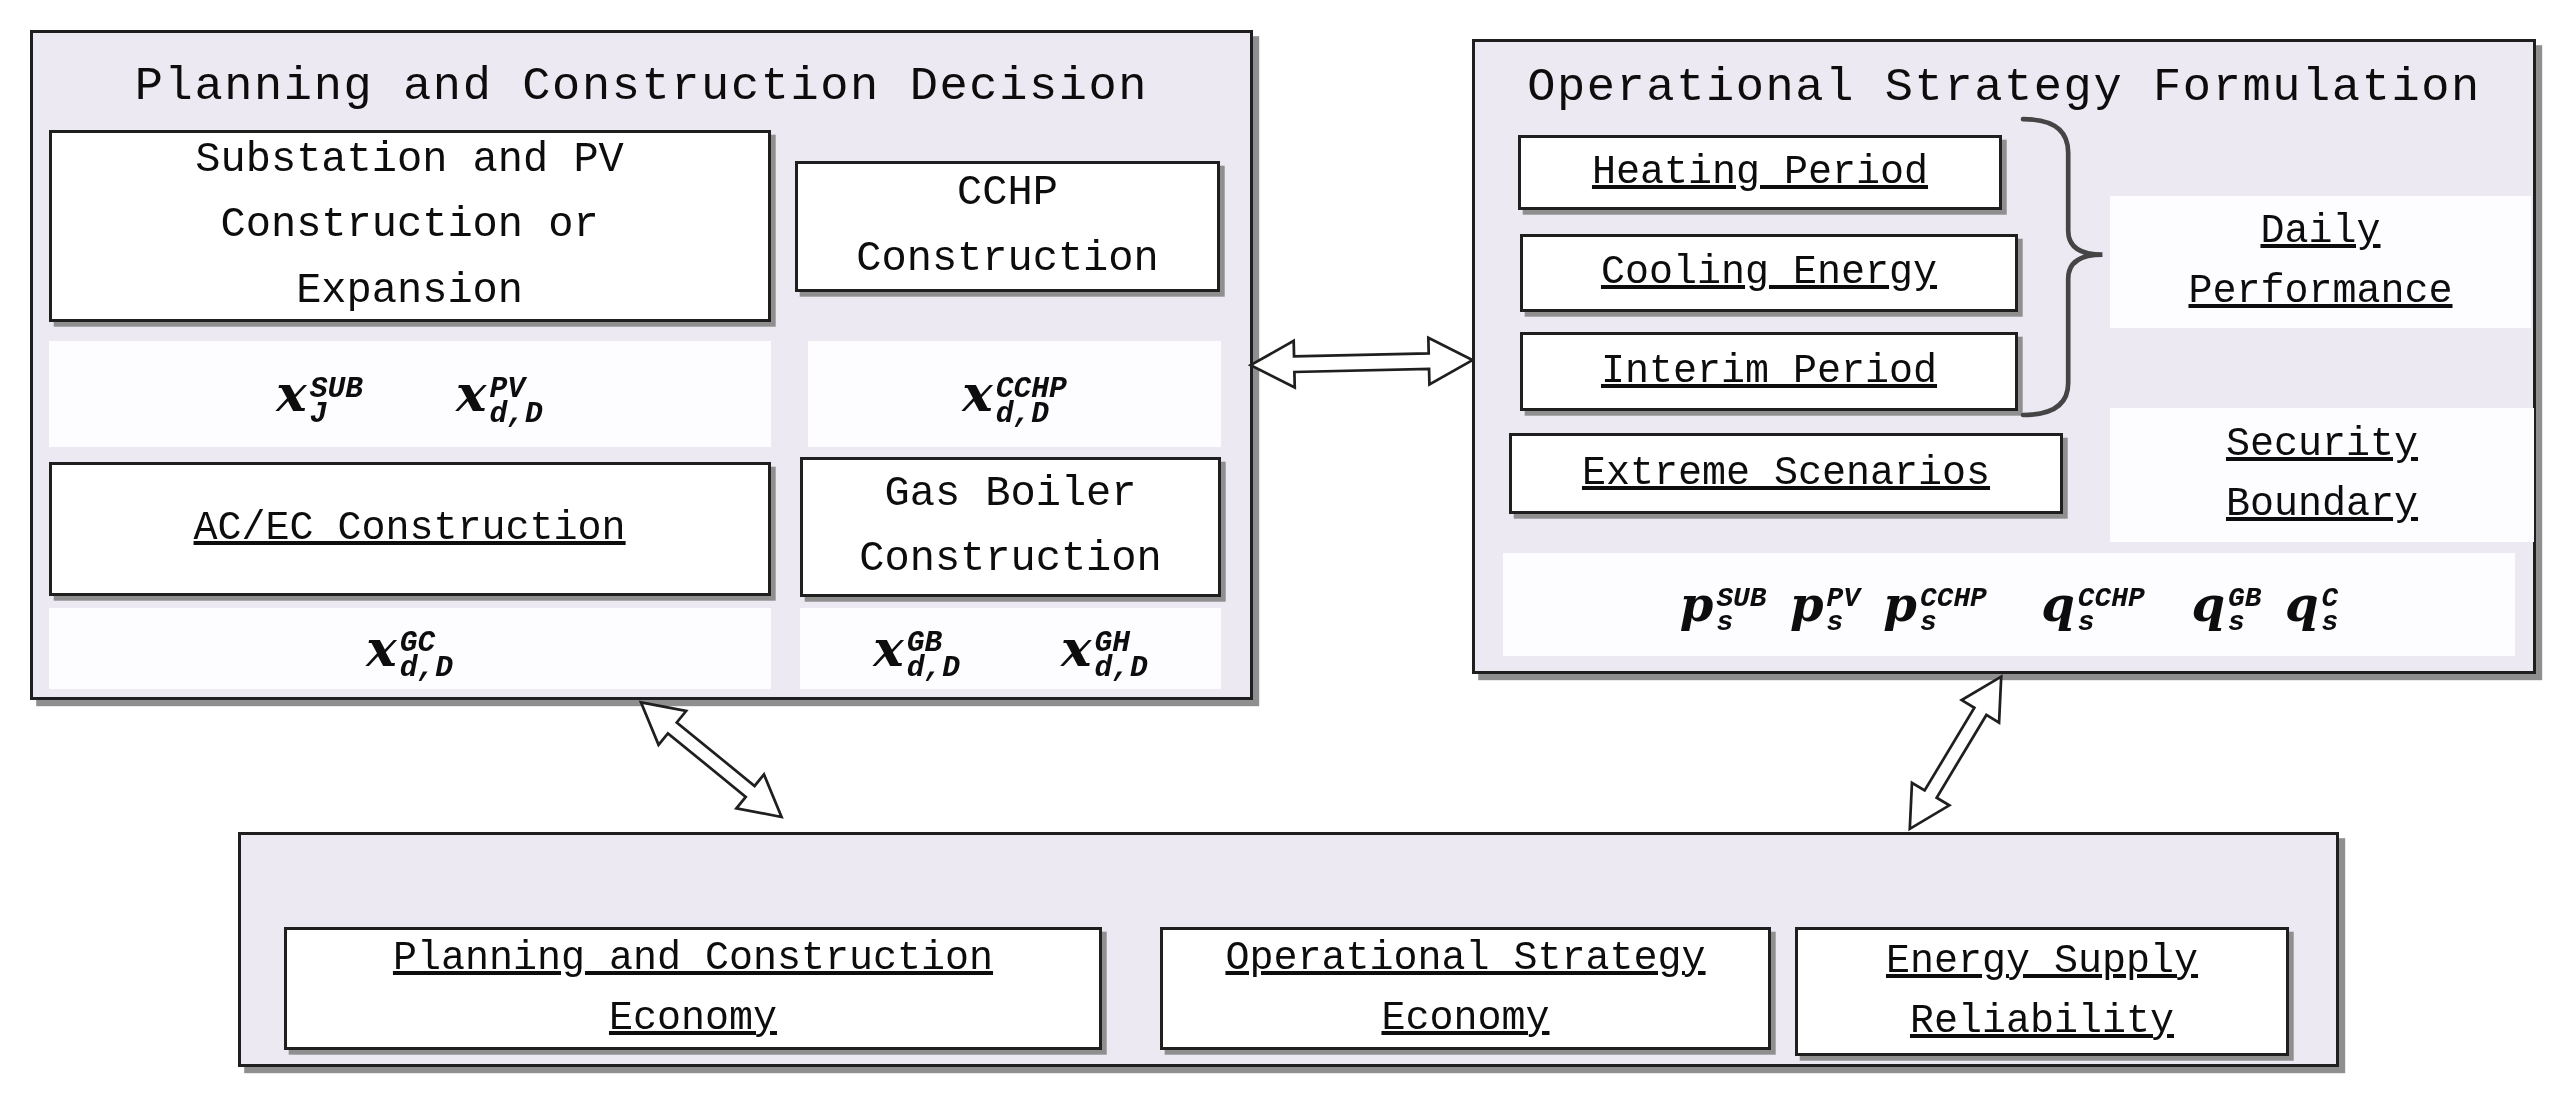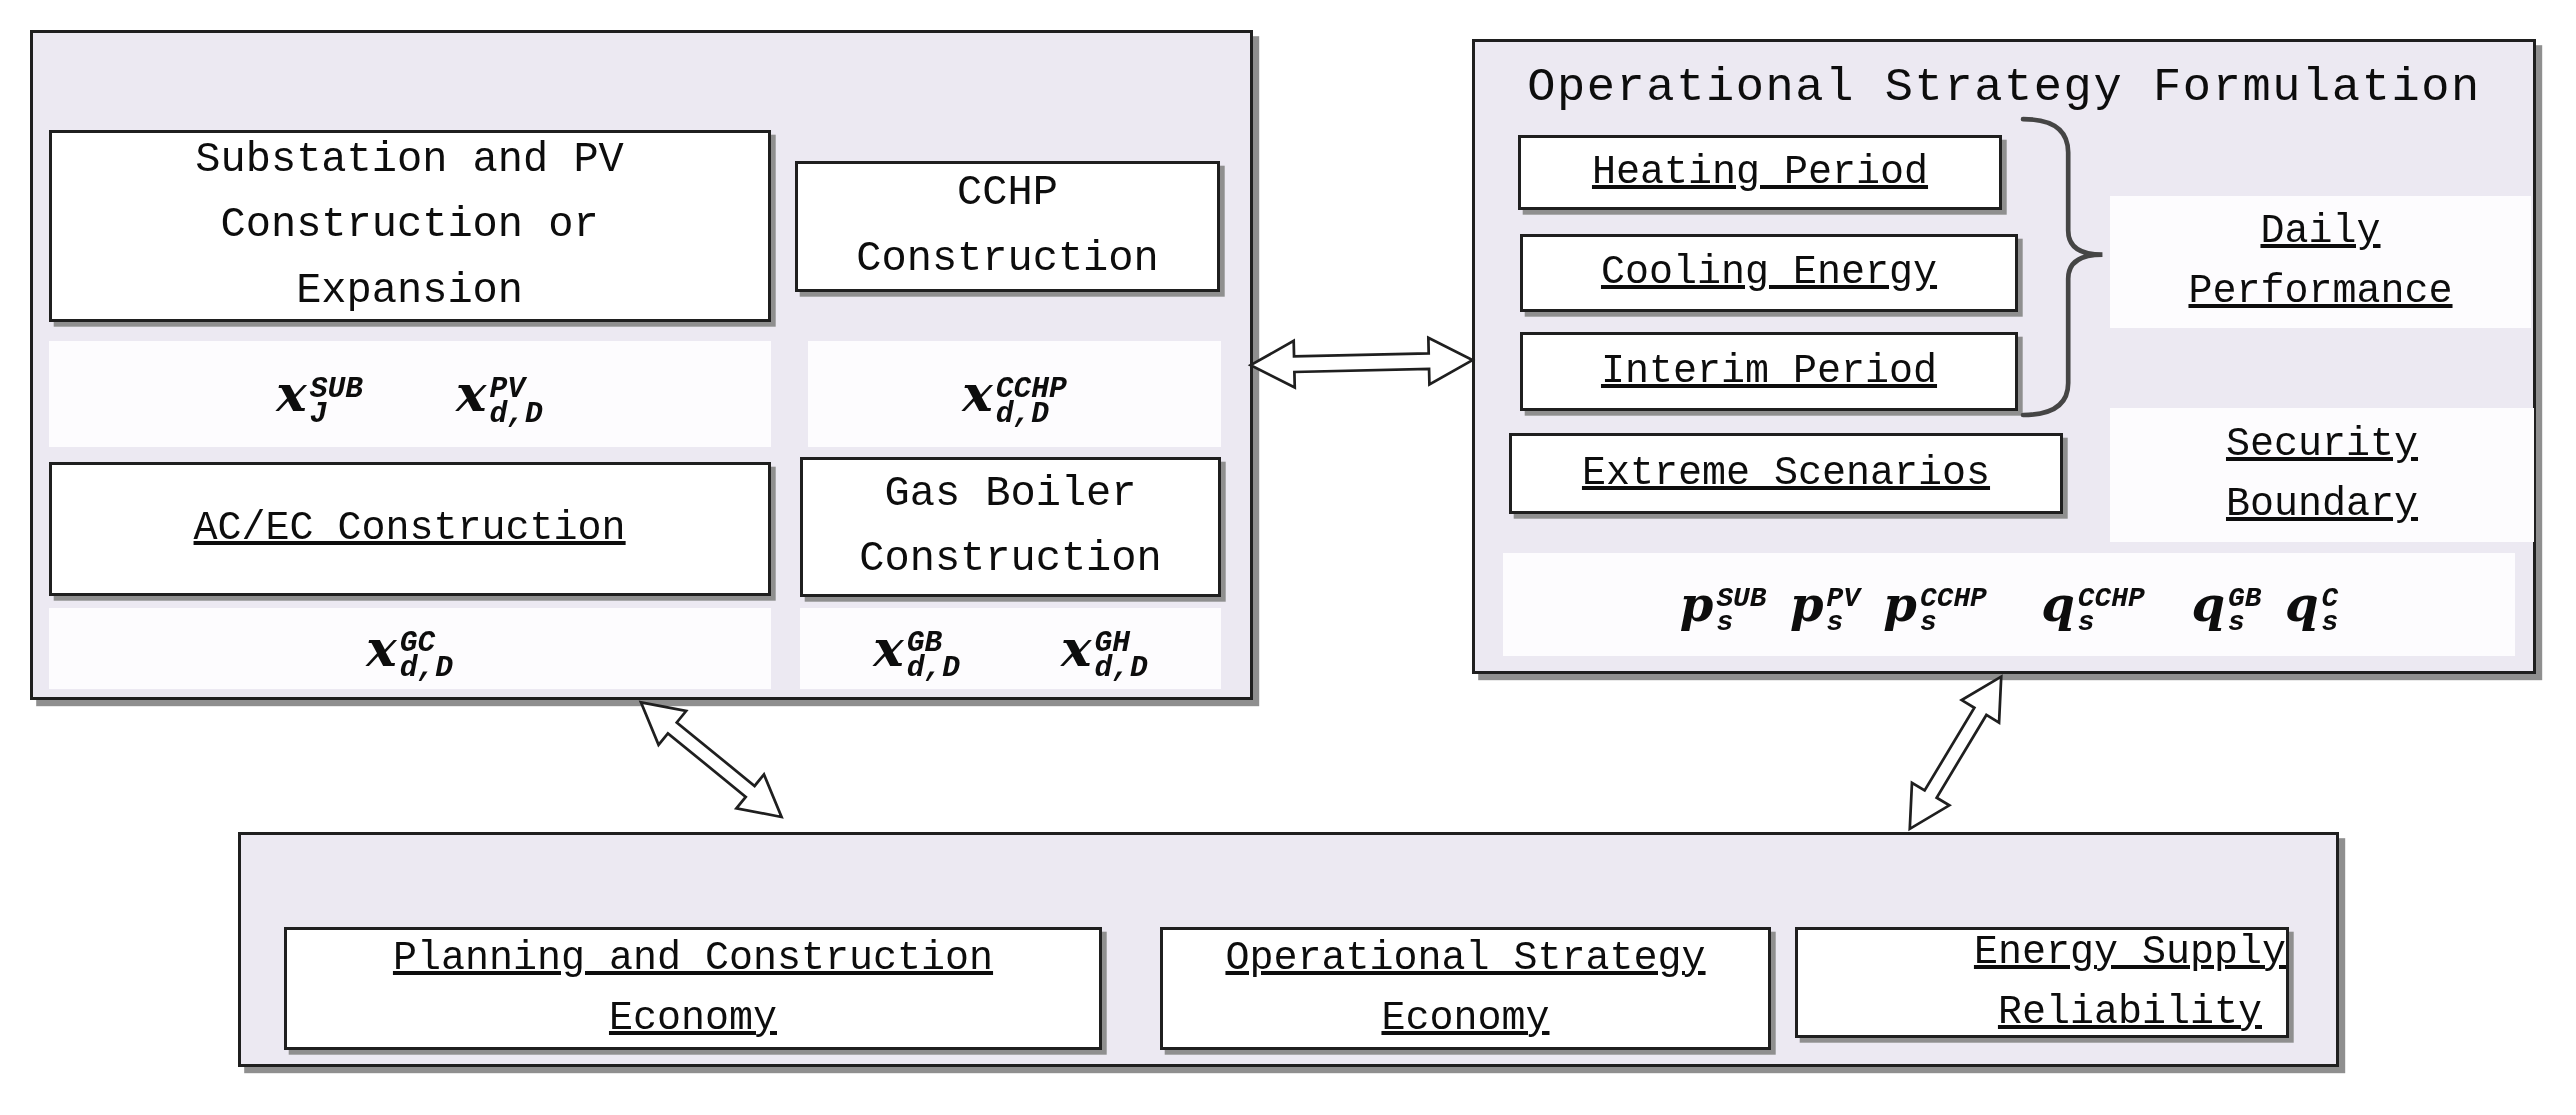--- a/index.html
+++ b/index.html
@@ -33,20 +33,21 @@
   svg.overlay{position:absolute;left:0;top:0;pointer-events:none;}
   .arrow{fill:#ffffff;stroke:#1f1f1f;stroke-width:3.5;}
   .brace{fill:none;stroke:#454545;stroke-width:6;stroke-linecap:round;}
 </style>
 </head>
 <body>
 
 <div id="canvas">
 
   <div class="panel" style="left:30px;top:30px;width:1223px;height:670px;">
+    <div class="panel-title" style="top:26.5px;">Planning and Construction Decision</div>
 
     <div class="wbox" style="left:15.6px;top:97px;width:722px;height:192px;">
       <span class="lbl-sm">Substation and PV
 Construction or
 Expansion</span>
     </div>
 
     <div class="wbox" style="left:762px;top:128px;width:425px;height:131px;">
       <span class="lbl-sm">CCHP
 Construction</span>
@@ -160,21 +161,21 @@
     <div class="wbox" style="left:43px;top:92px;width:818px;height:123px;">
       <span class="lbl">Planning and Construction
 Economy</span>
     </div>
 
     <div class="wbox" style="left:919px;top:92px;width:611px;height:123px;">
       <span class="lbl">Operational Strategy
 Economy</span>
     </div>
 
-    <div class="wbox" style="left:1554px;top:92px;width:494px;height:111px;justify-content:flex-end;">
+    <div class="wbox" style="left:1554px;top:92px;width:494px;height:129px;">
       <span class="lbl">Energy Supply
 Reliability</span>
     </div>
   </div>
 
   <svg class="overlay" width="2576" height="1115" viewBox="0 0 3308 1432">
 
     <path class="arrow" transform="translate(1606,469) rotate(-1.3)" d="M0 0 L56 -30 L56 -10 L229 -10 L229 -30 L285 0 L229 30 L229 10 L56 10 L56 30 Z"></path>
 
     <path class="arrow" transform="translate(823,902) rotate(39.2)" d="M0 0 L52 -28 L52 -9 L181 -9 L181 -28 L233 0 L181 28 L181 9 L52 9 L52 28 Z"></path>

